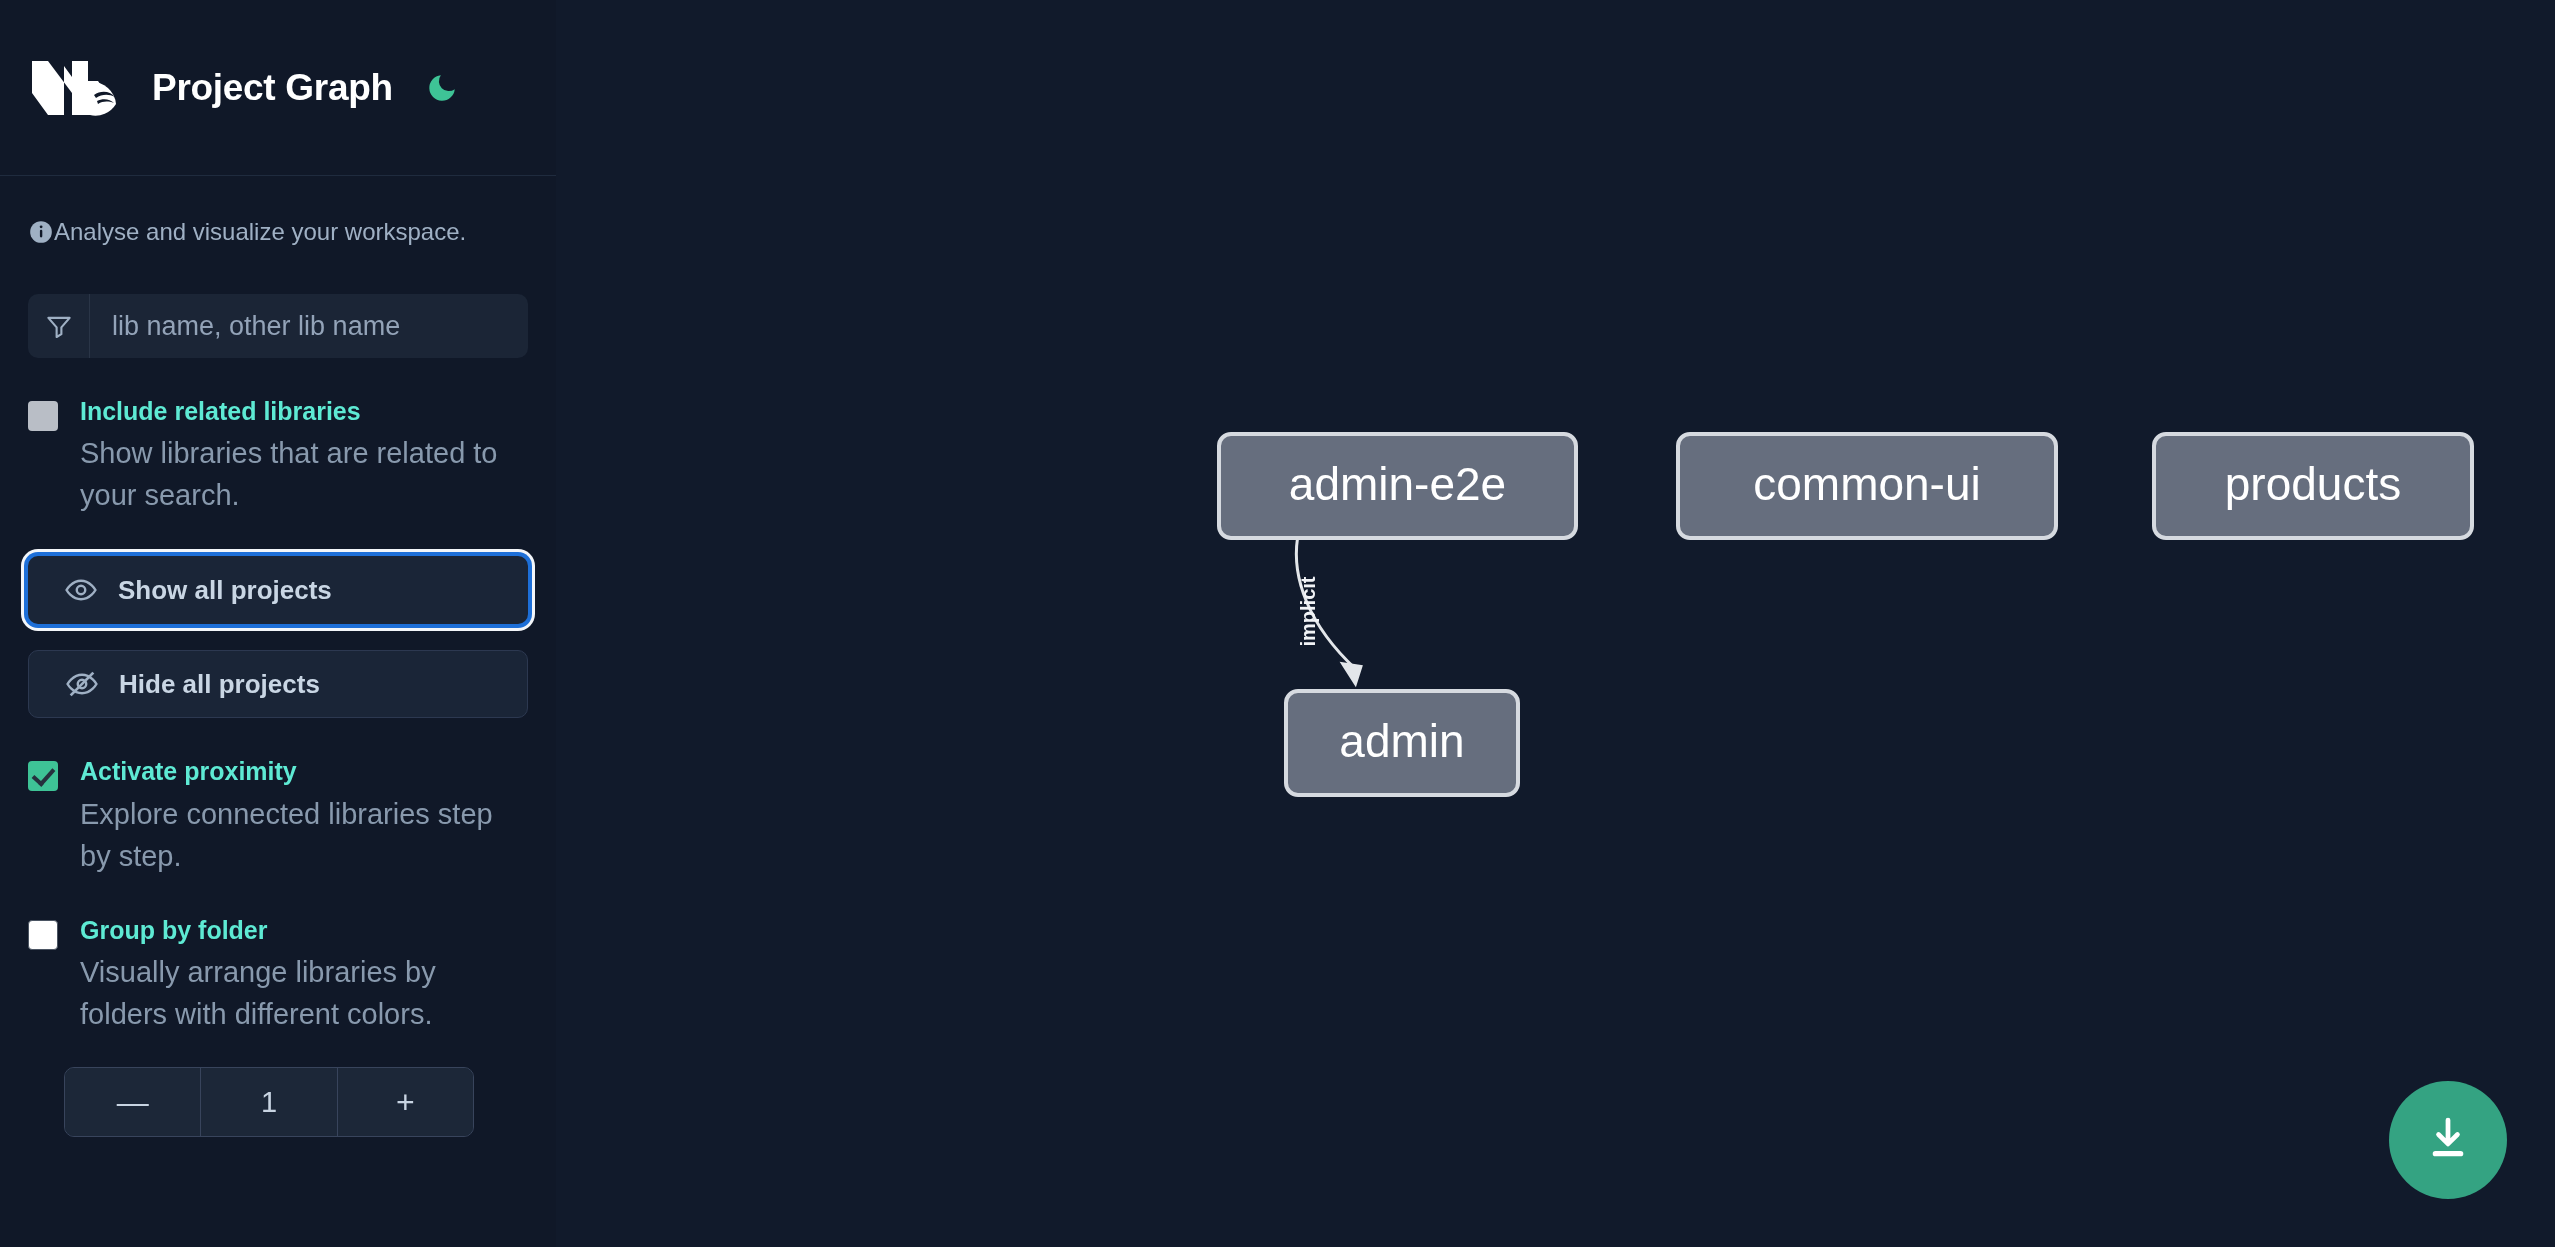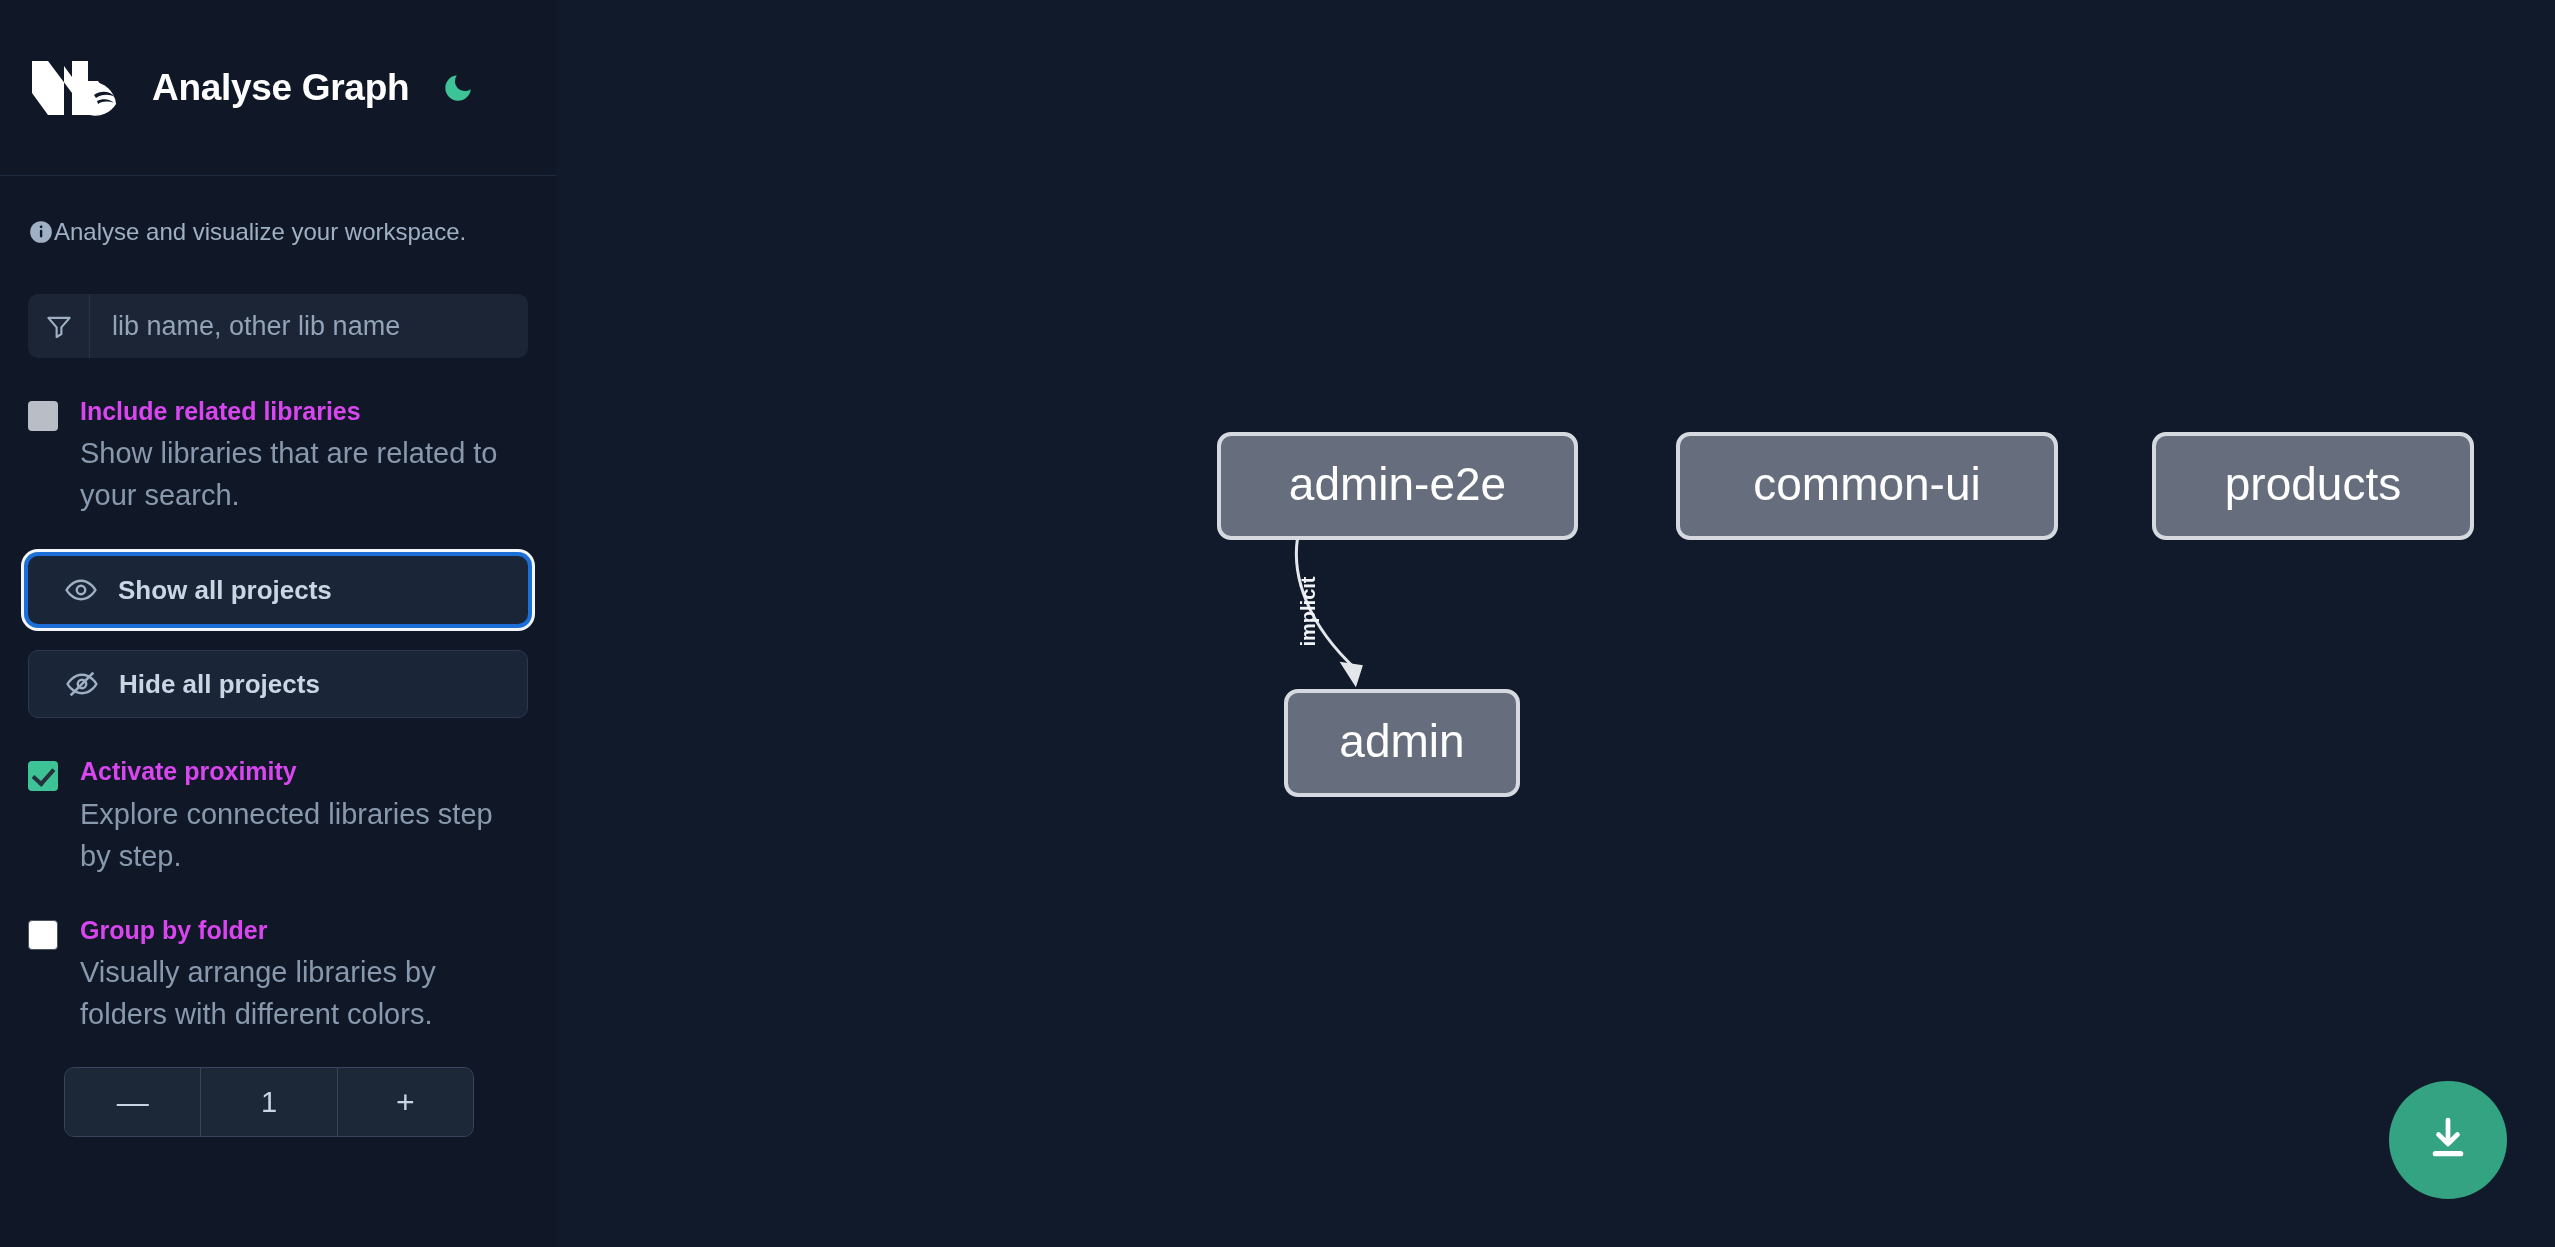--- a/index.html
+++ b/index.html
@@ -80,21 +80,21 @@
   .cb.grey  { background: #b9bec6; }
   .cb.white { background: #ffffff; border: 1px solid #4b5563; }
   .cb.green { background: #3ec396; }
   .cb.green::after {
     content: ""; position: absolute;
     left: 9px; top: 3px; width: 9px; height: 17px;
     border: solid #26303d; border-width: 0 4px 4px 0;
     transform: rotate(42deg);
   }
   .opt-txt { flex: 1; }
-  .opt-title { font-size: 25px; font-weight: 700; color: #d946ef; line-height: 1.25; }
+  .opt-title { font-size: 25px; font-weight: 700; color: #5eead4; line-height: 1.25; }
   .opt-desc  { font-size: 29px; color: #8899ad; line-height: 1.45; margin-top: 5px; max-width: 450px; }
 
   
   .btn {
     position: relative;
     height: 68px; width: 100%;
     margin-top: 26px;
     background: #1a2537;
     border: 1px solid #2c3850;
     border-radius: 10px;
@@ -172,21 +172,21 @@
       <span class="nx-logo">
         <svg viewBox="0 0 92 62" width="92" height="62" aria-hidden="true">
           <path fill="#ffffff" d="M4 4 h16 l24 32 V4 h16 v20 h-16 v-4 l-8 -11 V58 H20 L4 36z"></path>
           <rect x="44" y="4" width="16" height="17" fill="#ffffff"></rect>
           <path fill="#ffffff" d="M44 24 h16 v34 H44z M60 24 h10 l10 14 -10 20 H60z"></path>
           <path fill="#ffffff" d="M63 25 a24 24 0 0 1 25 22 a24 24 0 0 1 -26 11 z"></path>
           <path fill="#101828" d="M66 38 c7 -5 16 -4 21 2 c-6 -3 -13 -3 -19 1 z"></path>
           <path fill="#101828" d="M69 44 c6 -3 13 -2 17 2 c-6 -2 -11 -2 -16 1 z"></path>
         </svg>
       </span>
-      <h1 class="app-title">Analyse Graph</h1>
+      <h1 class="app-title">Project Graph</h1>
       <span class="theme-toggle">
         <svg viewBox="0 0 24 24" width="34" height="34" aria-hidden="true">
           <path fill="#3ec396" d="M21 12.8A9 9 0 1 1 11.2 3a7 7 0 0 0 9.8 9.8z"></path>
         </svg>
       </span>
     </div>
 
     <div class="sb-note">
       <span class="info-icon">
         <svg viewBox="0 0 24 24" width="26" height="26" aria-hidden="true">

